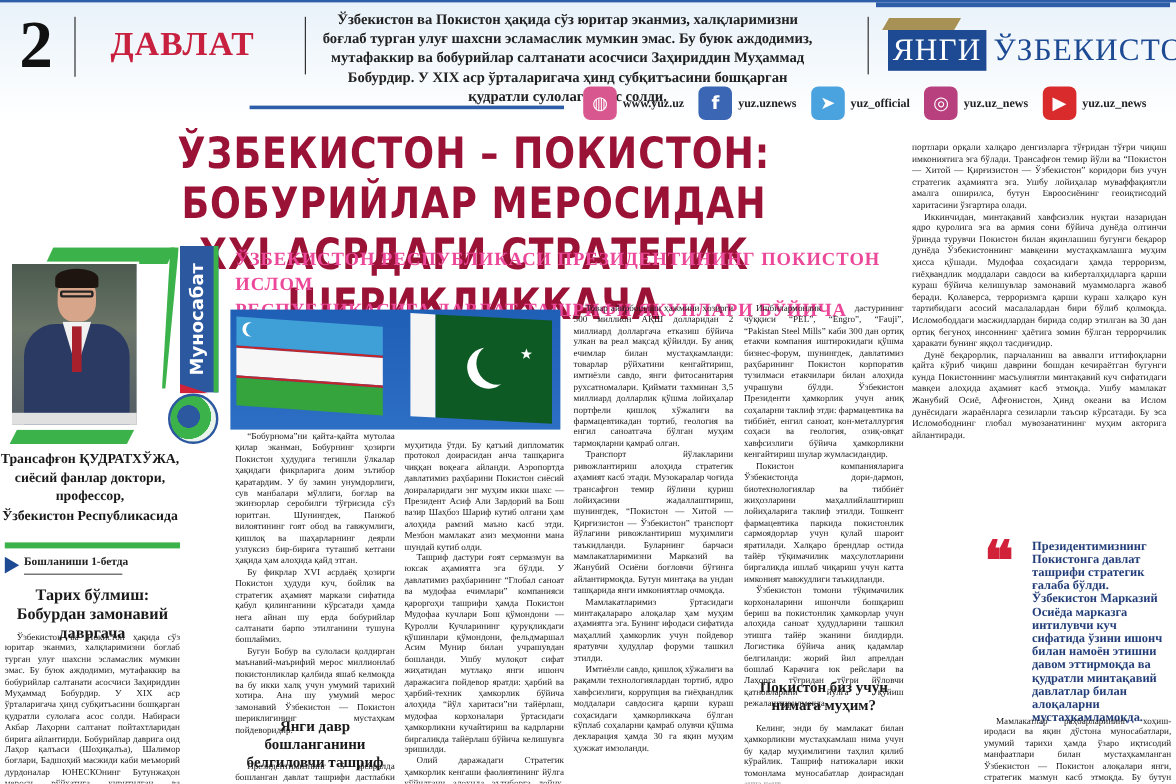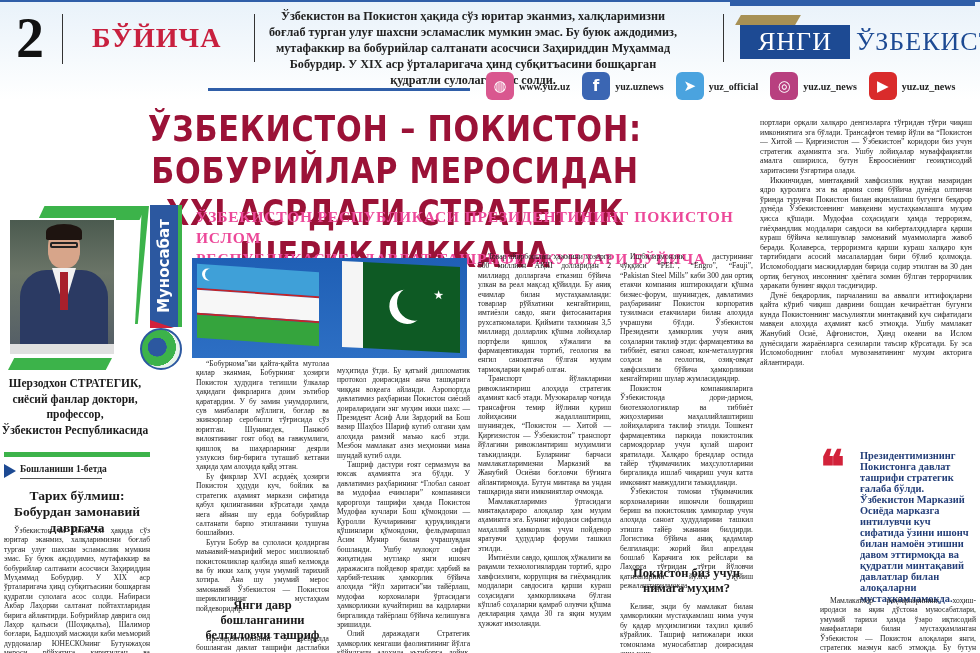--- a/index.html
+++ b/index.html
@@ -10,21 +10,21 @@
   .masthead {
     position: absolute; left: 0; top: 0; width: 980px; height: 100px;
     background: linear-gradient(180deg, #e9f2fa 0%, #f6fafd 60%, #ffffff 100%);
     border-top: 2px solid #2f5ea8;
   }
   .page-num { position: absolute; left: 16px; top: 8px; font-size: 56px; font-weight: bold; line-height: 56px; color: #111; font-family: "Liberation Serif", serif; }
   .vsep { position: absolute; width: 1px; background: #333; }
   .section-name { position: absolute; left: 92px; top: 20px; font-size: 28px; font-weight: bold; color: #c8203f; letter-spacing: 1px; font-family: "Liberation Serif", serif; }
   .masthead-intro { position: absolute; left: 268px; top: 6px; width: 410px; font-size: 12.2px; line-height: 16px; text-align: center; font-weight: bold; color: #222; }
   .brand { position: absolute; left: 740px; top: 20px; height: 40px; display: flex; align-items: center; }
-  .brand-box { position: relative; background: #1d4a93; color: #fff; font-size: 26px; font-weight: normal; padding: 2px 18px; line-height: 30px; letter-spacing: 1px; }
+  .brand-box { position: relative; background: #1d4a93; color: #fff; font-size: 26px; font-weight: normal; padding: 2px 4px; line-height: 30px; letter-spacing: 1px; }
   .brand-box::before { content: ""; position: absolute; left: -2px; top: -10px; width: 60px; height: 10px; background: #a89155; transform: skewX(-30deg); }
   .brand-rest { font-size: 26px; color: #1d4a93; margin-left: 6px; letter-spacing: 1px; }
   .brand-topbar { position: absolute; left: 730px; top: 0; width: 245px; height: 4px; background: #2f5ea8; }
 
   .issue-line { position: absolute; left: 4px; top: 77px; font-size: 14.5px; font-weight: bold; color: #1b1b1b; }
   .issue-rule { position: absolute; left: 208px; top: 86px; width: 262px; height: 3px; background: #2f5ea8; }
 
   .socials { position: absolute; left: 486px; top: 70px; display: flex; align-items: center; gap: 0; }
   .social { display: flex; align-items: center; margin-right: 12px; }
   .social-icon { width: 28px; height: 28px; border-radius: 6px; display: flex; align-items: center; justify-content: center; color: #fff; font-size: 15px; font-weight: bold; font-family: "DejaVu Sans", sans-serif; }
@@ -90,21 +90,21 @@
   
   .quote-mark { position: absolute; left: 820px; top: 447px; font-size: 46px; font-weight: bold; color: #d2223a; line-height: 40px; font-family: "DejaVu Serif", serif; }
   .quote { position: absolute; left: 860px; top: 450px; width: 116px; font-size: 10.4px; line-height: 11px; font-weight: bold; color: #233e78; font-family: "Liberation Serif", serif; }
 </style>
 </head>
 <body>
 
 <header class="masthead">
   <div class="page-num">2</div>
   <div class="vsep" style="left:62px;top:12px;height:50px;"></div>
-  <div class="section-name">БЎЙИЧА</div>
+  <div class="section-name">ДАВЛАТ</div>
   <div class="vsep" style="left:254px;top:12px;height:48px;"></div>
   <div class="masthead-intro">Ўзбекистон ва Покистон ҳақида сўз юритар эканмиз, халқларимизни боғлаб турган улуғ шахсни эсламаслик мумкин эмас. Бу буюк аждодимиз, мутафаккир ва бобурийлар салтанати асосчиси Заҳириддин Муҳаммад Бобурдир. У XIX аср ўрталаригача ҳинд субқитъасини бошқарган қудратли сулолага асос солди.</div>
   <div class="vsep" style="left:723px;top:12px;height:48px;"></div>
   <div class="brand-topbar"></div>
   <div class="brand">
     <span class="brand-box">ЯНГИ</span>
     <span class="brand-rest">ЎЗБЕКИСТОН</span>
   </div>
 
   <div class="issue-rule"></div>
@@ -145,21 +145,21 @@
     <div class="shirt"></div>
     <div class="tie"></div>
   <div class="head"></div>
     <div class="hair"></div>
     <div class="glasses"></div>
   <div class="desk"></div>
 </div>
 <div class="green-bottom"></div>
 
 <div class="author">
-  <div>Шерзодхон СТРАТЕГИК,</div>
+  <div>Трансафғон ҚУДРАТХЎЖА,</div>
   <div>сиёсий фанлар доктори,</div>
   <div>профессор,</div>
   <div>Ўзбекистон Республикасида</div>
 </div>
 <div class="author-rule"></div>
 
 <div class="cont-arrow"></div>
 <div class="cont-text">Бошланиши 1-бетда</div>
 <div class="cont-rule"></div>
 

